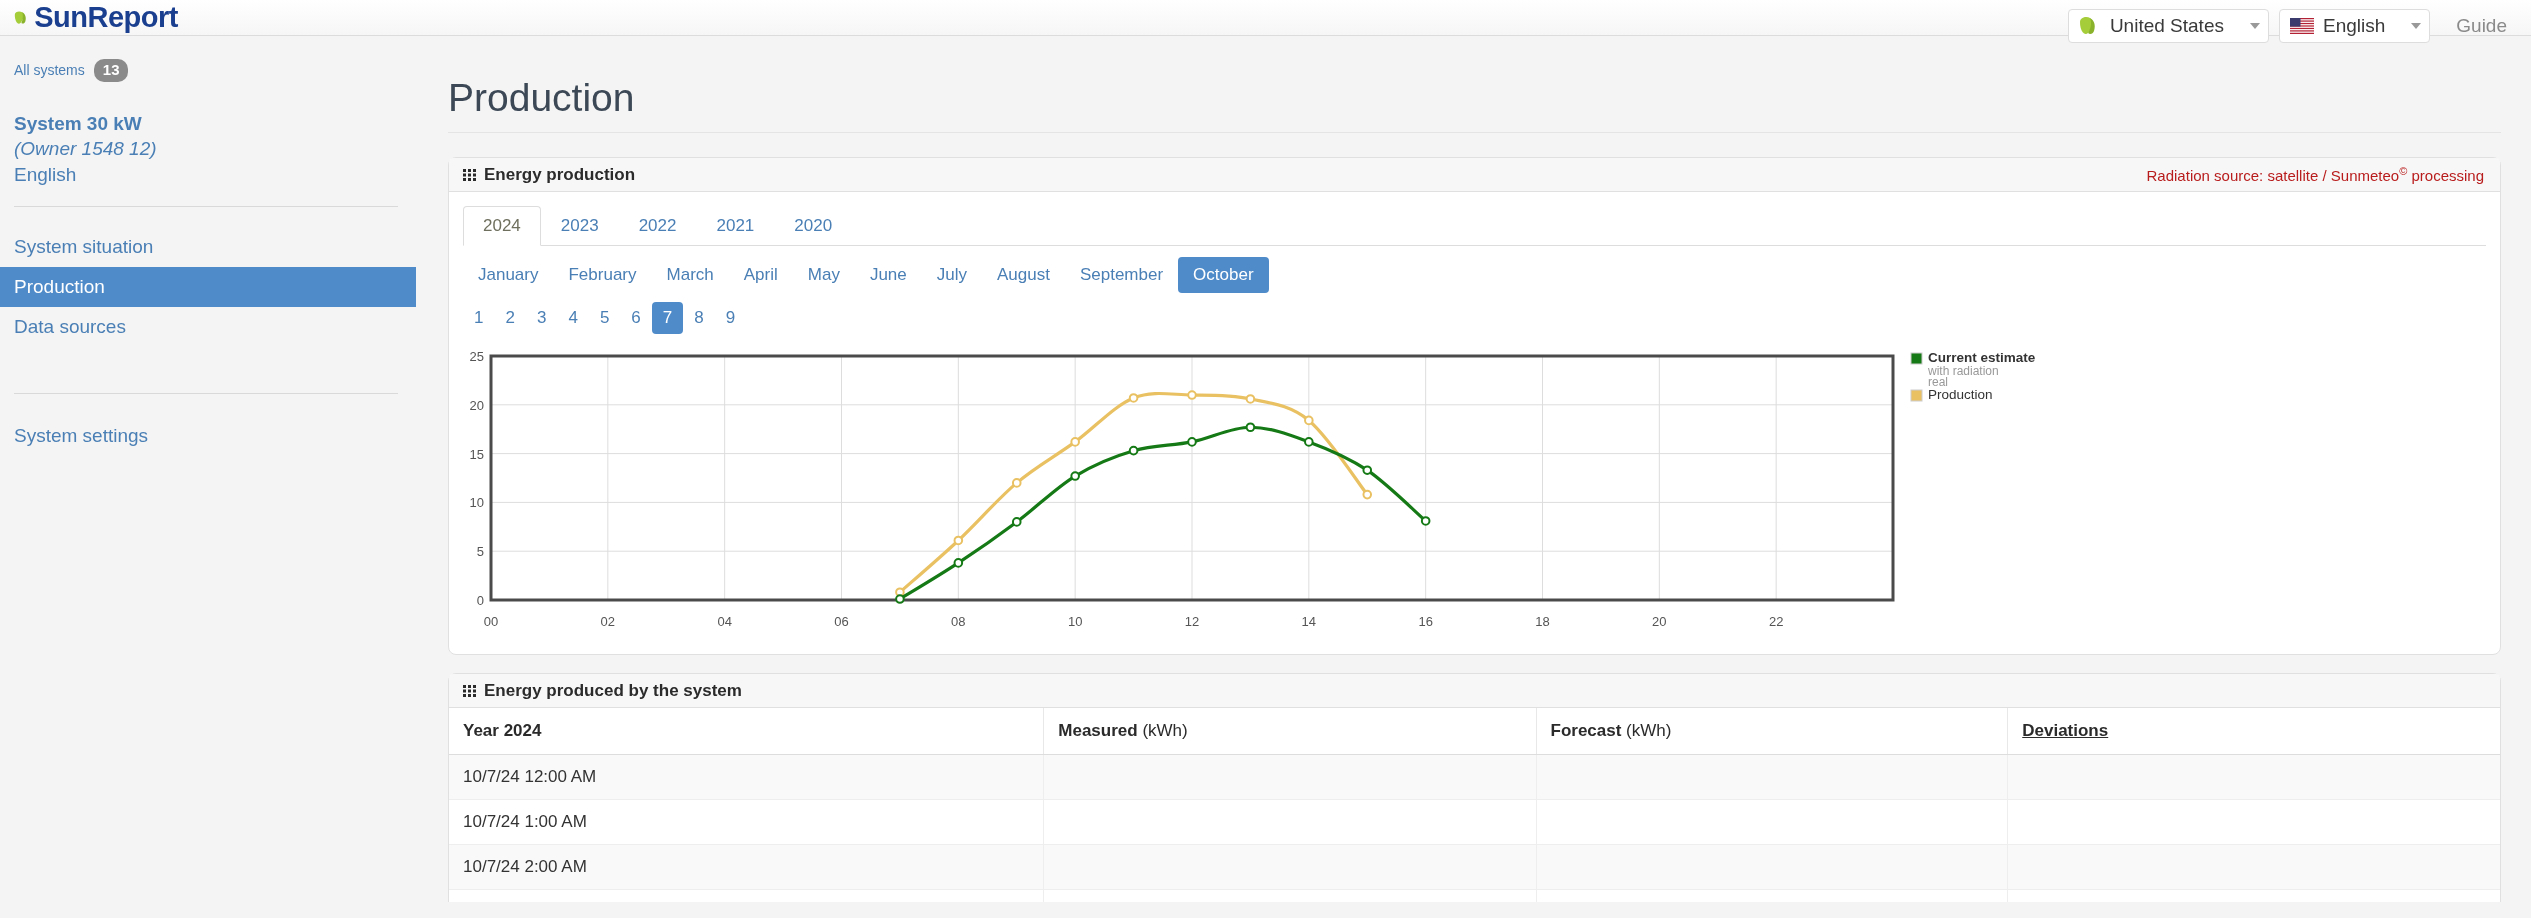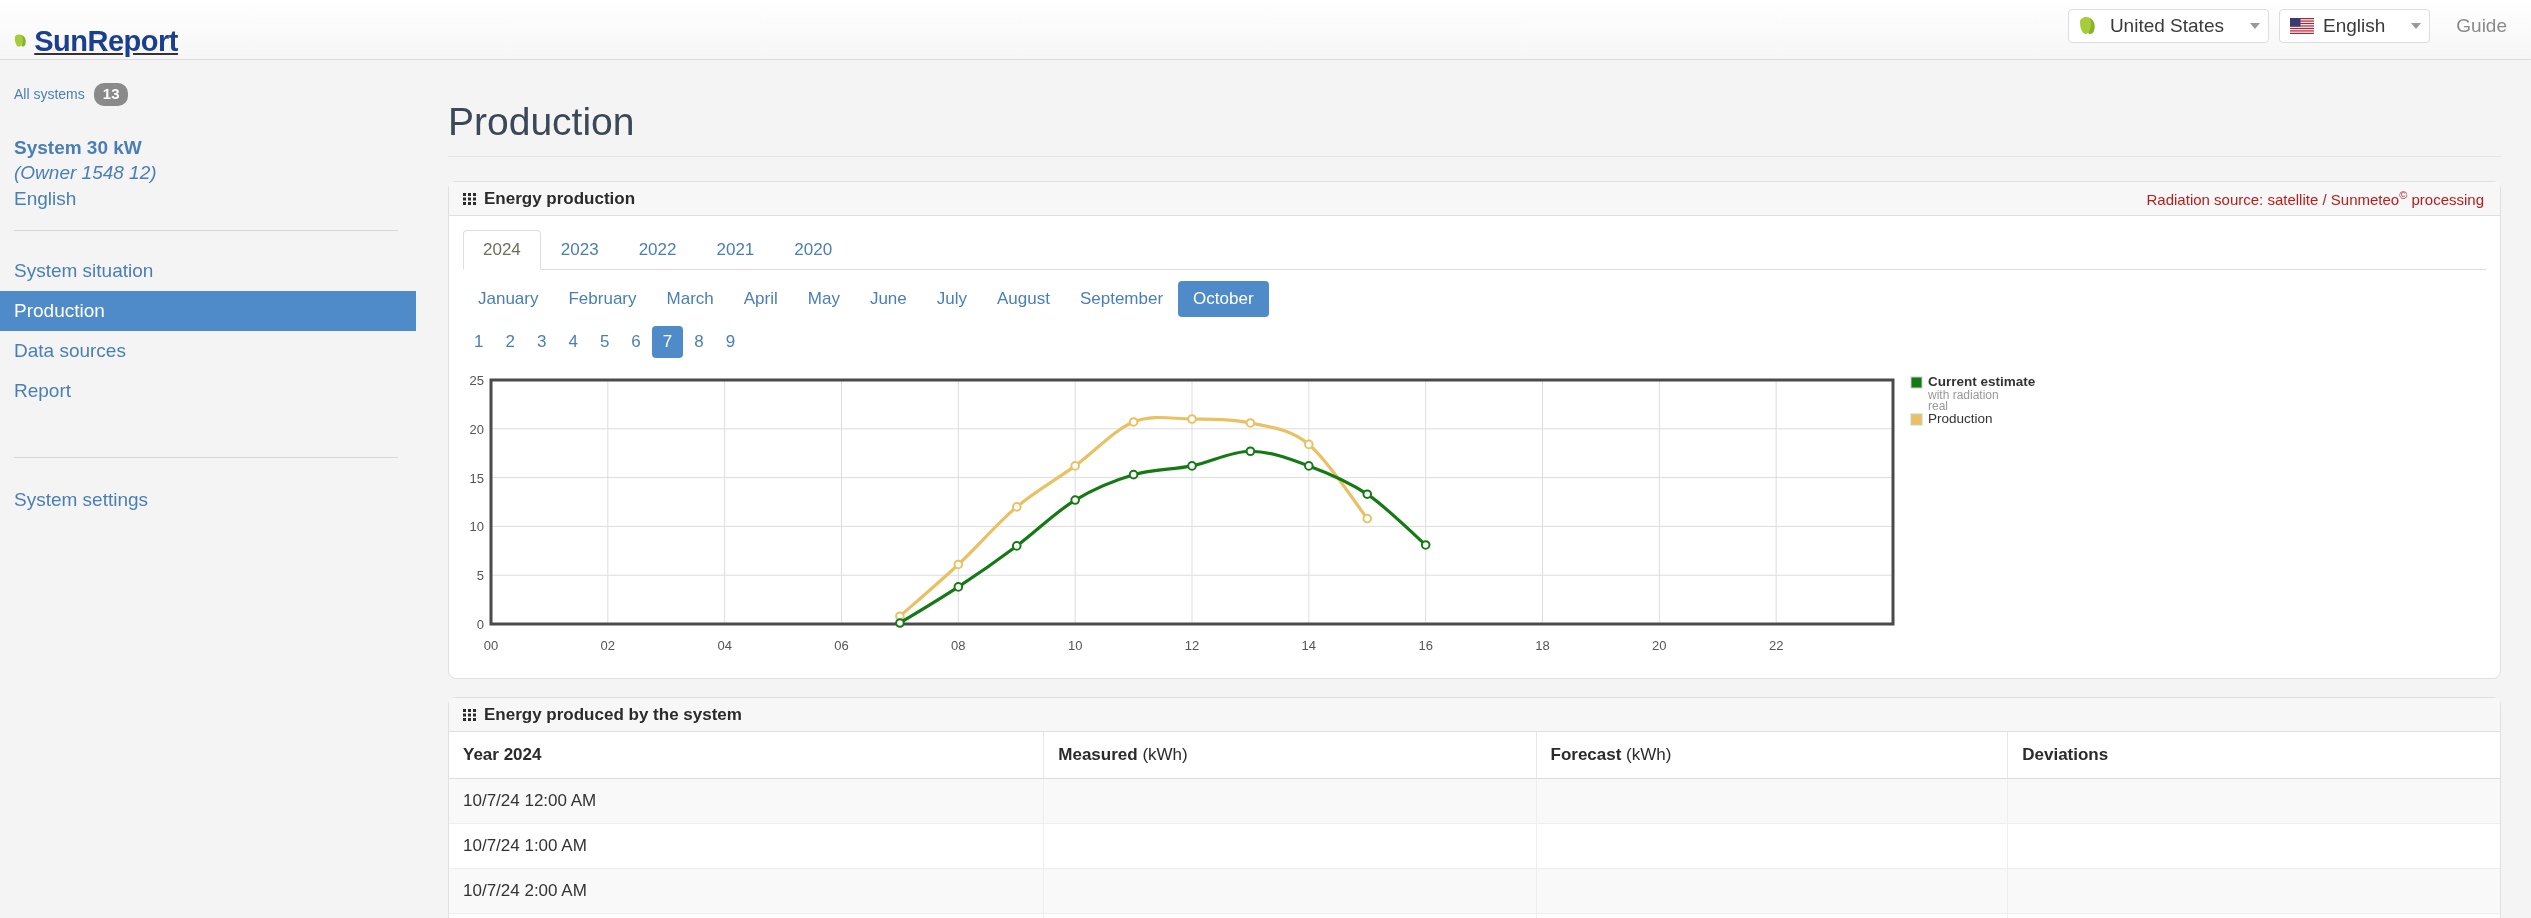--- a/index.html
+++ b/index.html
@@ -8,27 +8,26 @@
     width: 2531px; height: 918px;
     overflow: hidden;
     background: #f4f4f4;
     font-family: "Liberation Sans", sans-serif;
     font-size: 19px;
     color: #333;
   }
 
   
   .topnav {
-    height: 60px;
+    height: 36px;
     background: linear-gradient(to bottom, #ffffff 0%, #f6f6f6 100%);
     border-bottom: 1px solid #dcdcdc;
     display: flex;
-    align-items: flex-end;
+    align-items: center;
     position: relative;
-    text-decoration: underline;
   }
   .brand { display: flex; align-items: center; padding-left: 14px; width: 178px; }
   .brand-logo { width: 40px; height: 36px; margin-right: 4px; }
   .brand-text {
     font-size: 29px; font-weight: bold; color: #1b3f8f;
     letter-spacing: -0.5px; font-family: "Liberation Sans", sans-serif;
   }
   .nav-links { display: flex; align-items: center; margin-left: 14px; }
   .nav-links a {
     color: #7b7b7b; text-decoration: none;
@@ -149,21 +148,21 @@
     text-align: left; font-weight: bold; color: #2b2b2b;
     padding: 13px 14px; border-bottom: 1px solid #dddddd;
     border-right: 1px solid #e8e8e8;
   }
   table.data th .unit { font-weight: normal; }
   table.data td {
     padding: 12px 14px; border-bottom: 1px solid #eeeeee;
     border-right: 1px solid #eeeeee; color: #333;
   }
   table.data tr:nth-child(odd) td { background: #f9f9f9; }
-  table.data th:last-child, table.data td:last-child { border-right: none; }
+  table.data th:last-child, table.data td:last-child { border-right: none; text-decoration: underline; }
   .col-a { width: 29%; } .col-b { width: 24%; }
   .col-c { width: 23%; } .col-d { width: 24%; }
 </style>
 </head>
 <body>
 
 <div class="topnav">
   <div class="brand">
     <svg class="brand-logo" viewBox="0 0 40 36">
       <path d="M2 10 C2 2, 14 0, 20 4 C26 8, 24 22, 16 30 C10 36, 2 28, 2 10 Z" fill="#a5cd39"></path>
@@ -215,21 +214,20 @@
       <div class="sys-owner">(Owner 1548 12)</div>
       <div class="sys-city">English</div>
     </div>
 
     <div class="side-sep"></div>
 
     <div class="side-menu">
       <a class="menu-item" href="#">System situation</a>
       <a class="menu-item active" href="#">Production</a>
       <a class="menu-item" href="#">Data sources</a>
-      <a class="menu-item" href="#">Report</a>
     </div>
 
     <div class="side-sep2"></div>
 
     <div class="side-bottom">
       <a class="menu-item" href="#">System settings</a>
     </div>
   </div>
 
   <div class="main">

